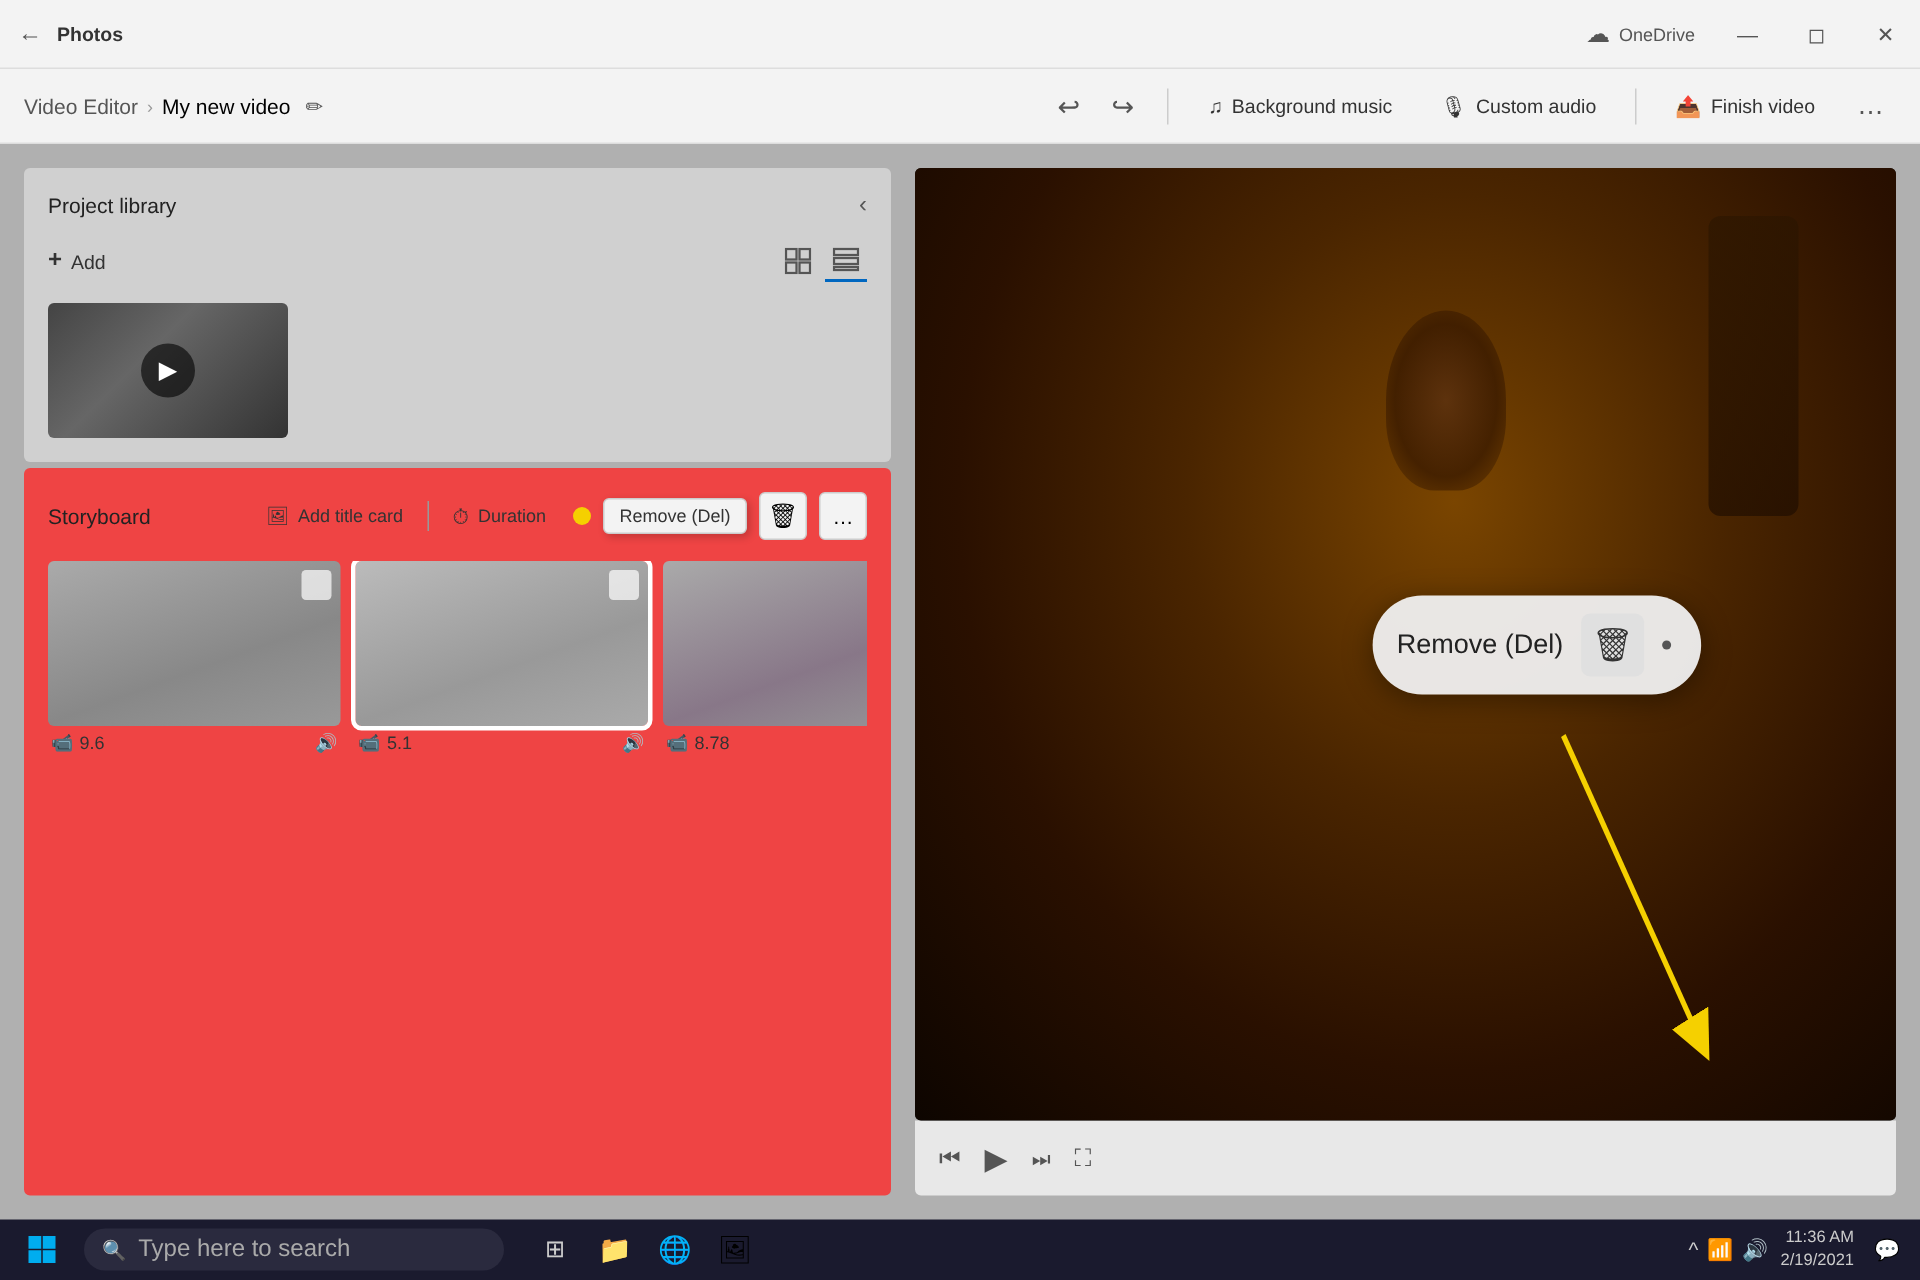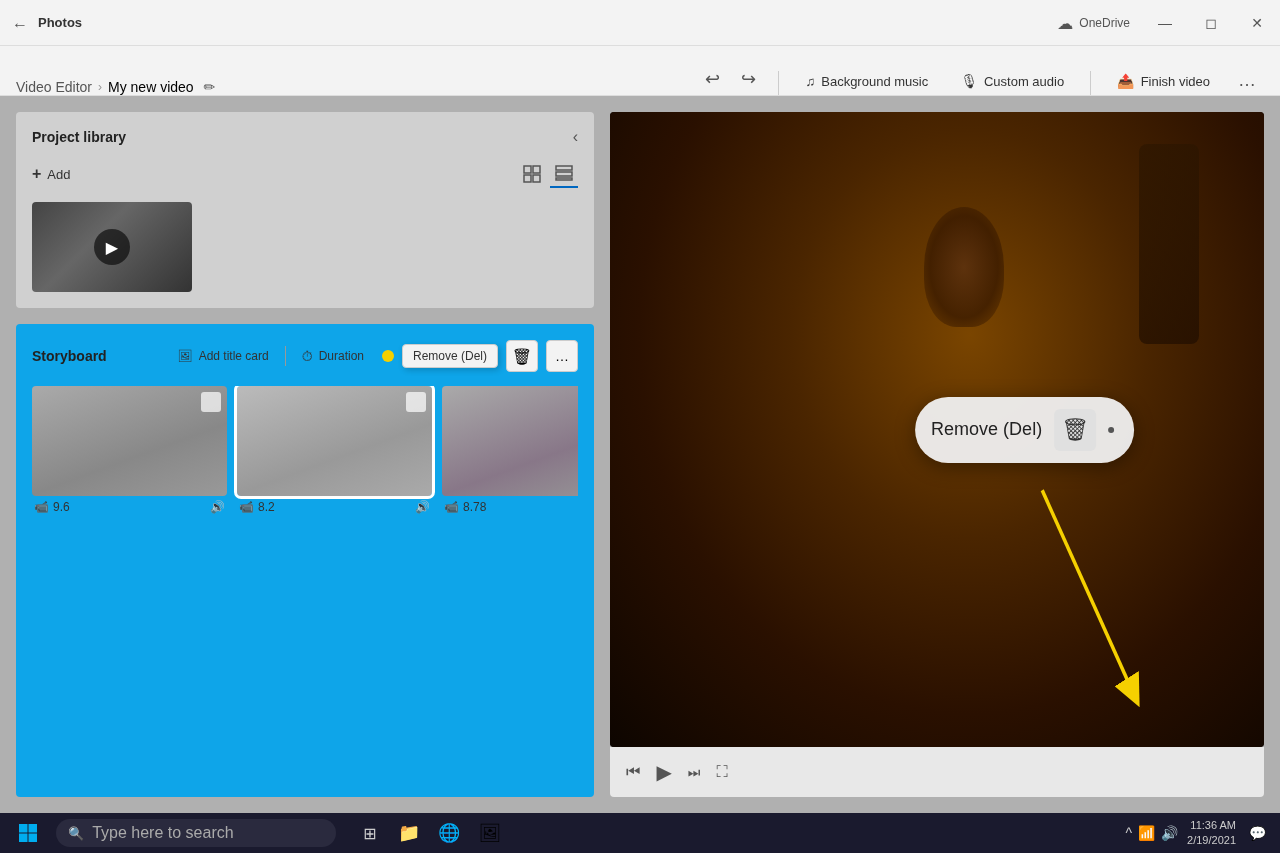--- a/index.html
+++ b/index.html
@@ -20,21 +20,21 @@
     .title-bar-app { font-size: 13px; color: #333; font-weight: 700; }
     .title-bar-right { position: absolute; right: 0; top: 0; display: flex; align-items: center; height: 46px; }
     .title-bar-btn { width: 46px; height: 46px; display: flex; align-items: center; justify-content: center; cursor: pointer; font-size: 14px; color: #555; }
     .onedrive-area { display: flex; align-items: center; gap: 6px; font-size: 12px; color: #555; padding-right: 10px; }
 
     
     .toolbar {
       height: 50px;
       background: #f3f3f3;
       display: flex;
-      align-items: flex-end;
+      align-items: center;
       padding: 0 16px;
       gap: 8px;
       border-bottom: 1px solid #ddd;
     }
     .breadcrumb { display: flex; align-items: center; gap: 6px; font-size: 14px; color: #555; }
     .breadcrumb-link { color: #555; cursor: pointer; }
     .breadcrumb-sep { color: #999; font-size: 12px; }
     .breadcrumb-current { color: #000; font-weight: 500; }
     .edit-icon { color: #555; cursor: pointer; margin-left: 4px; font-size: 14px; }
     .toolbar-btn {
@@ -68,21 +68,21 @@
     .project-library {
       background: #d0d0d0;
       border-radius: 4px;
       padding: 16px;
       flex: 0 0 auto;
     }
     .panel-header {
       display: flex; align-items: center; justify-content: space-between;
       margin-bottom: 14px;
     }
-    .panel-title { font-size: 14px; font-weight: 700; color: #222; text-align: right; }
+    .panel-title { font-size: 14px; font-weight: 400; color: #222; text-align: right; }
     .collapse-btn { cursor: pointer; font-size: 16px; color: #555; }
     .add-row { display: flex; align-items: center; justify-content: space-between; margin-bottom: 14px; }
     .add-btn { display: flex; align-items: center; gap: 6px; font-size: 13px; color: #333; cursor: pointer; }
     .view-toggles { display: flex; gap: 4px; }
     .view-toggle { width: 28px; height: 28px; display: flex; align-items: center; justify-content: center; cursor: pointer; color: #555; }
     .view-toggle.active { border-bottom: 2px solid #0067c0; }
     .media-grid { display: flex; gap: 10px; flex-wrap: wrap; }
     .media-thumb {
       width: 160px; height: 90px; background: #888; border-radius: 4px;
       position: relative; overflow: hidden; cursor: pointer;
@@ -95,24 +95,24 @@
       position: absolute; top: 50%; left: 50%;
       transform: translate(-50%, -50%);
       width: 36px; height: 36px; border-radius: 50%;
       background: rgba(0,0,0,0.6);
       display: flex; align-items: center; justify-content: center;
       color: white; font-size: 16px;
     }
 
     
     .storyboard-panel {
-      background: #0ea5e9;
+      background: #ef4444;
       border-radius: 4px;
       padding: 16px;
-      margin-top: 16px;
+      margin-top: 4px;
       flex: 1;
     }
     .storyboard-header {
       display: flex; align-items: center; justify-content: space-between;
       margin-bottom: 14px;
     }
     .storyboard-actions { display: flex; align-items: center; gap: 8px; }
     .storyboard-btn {
       display: flex; align-items: center; gap: 6px;
       font-size: 12px; color: #333; cursor: pointer; padding: 4px 8px;
@@ -378,21 +378,21 @@
           </div>
         </div>
 
         <div class="clip">
           <div class="clip-thumb clip-selected" style="background: linear-gradient(160deg, #bbb 0%, #999 60%, #aaa 100%);">
             <div style="position:absolute;top:6px;right:6px;width:20px;height:20px;background:rgba(255,255,255,0.7);border-radius:3px;display:flex;align-items:center;justify-content:center;font-size:11px;color:#333;"></div>
           </div>
           <div class="clip-footer">
             <div class="clip-footer-left">
               <span style="font-size:12px;">📹</span>
-              <span>8.2</span>
+              <span>5.1</span>
             </div>
             <span style="font-size:12px;">🔊</span>
           </div>
         </div>
 
         <div class="clip">
           <div class="clip-thumb" style="background: linear-gradient(160deg, #aaa 0%, #878 60%, #999 100%);">
             
           </div>
           <div class="clip-footer">

